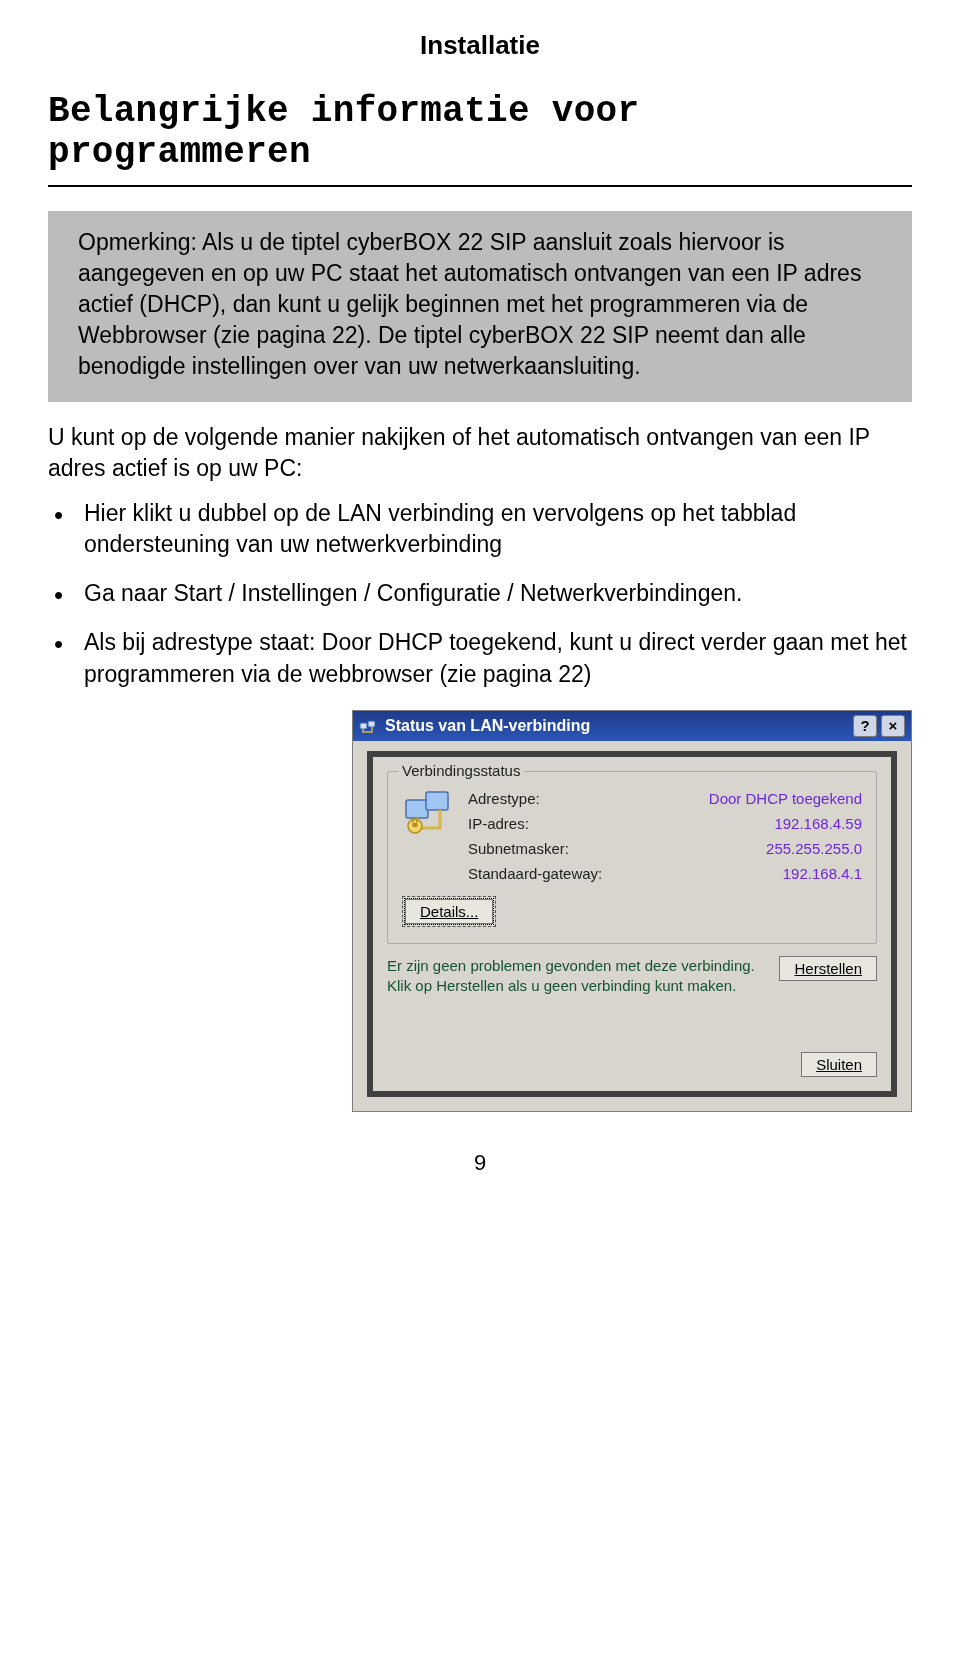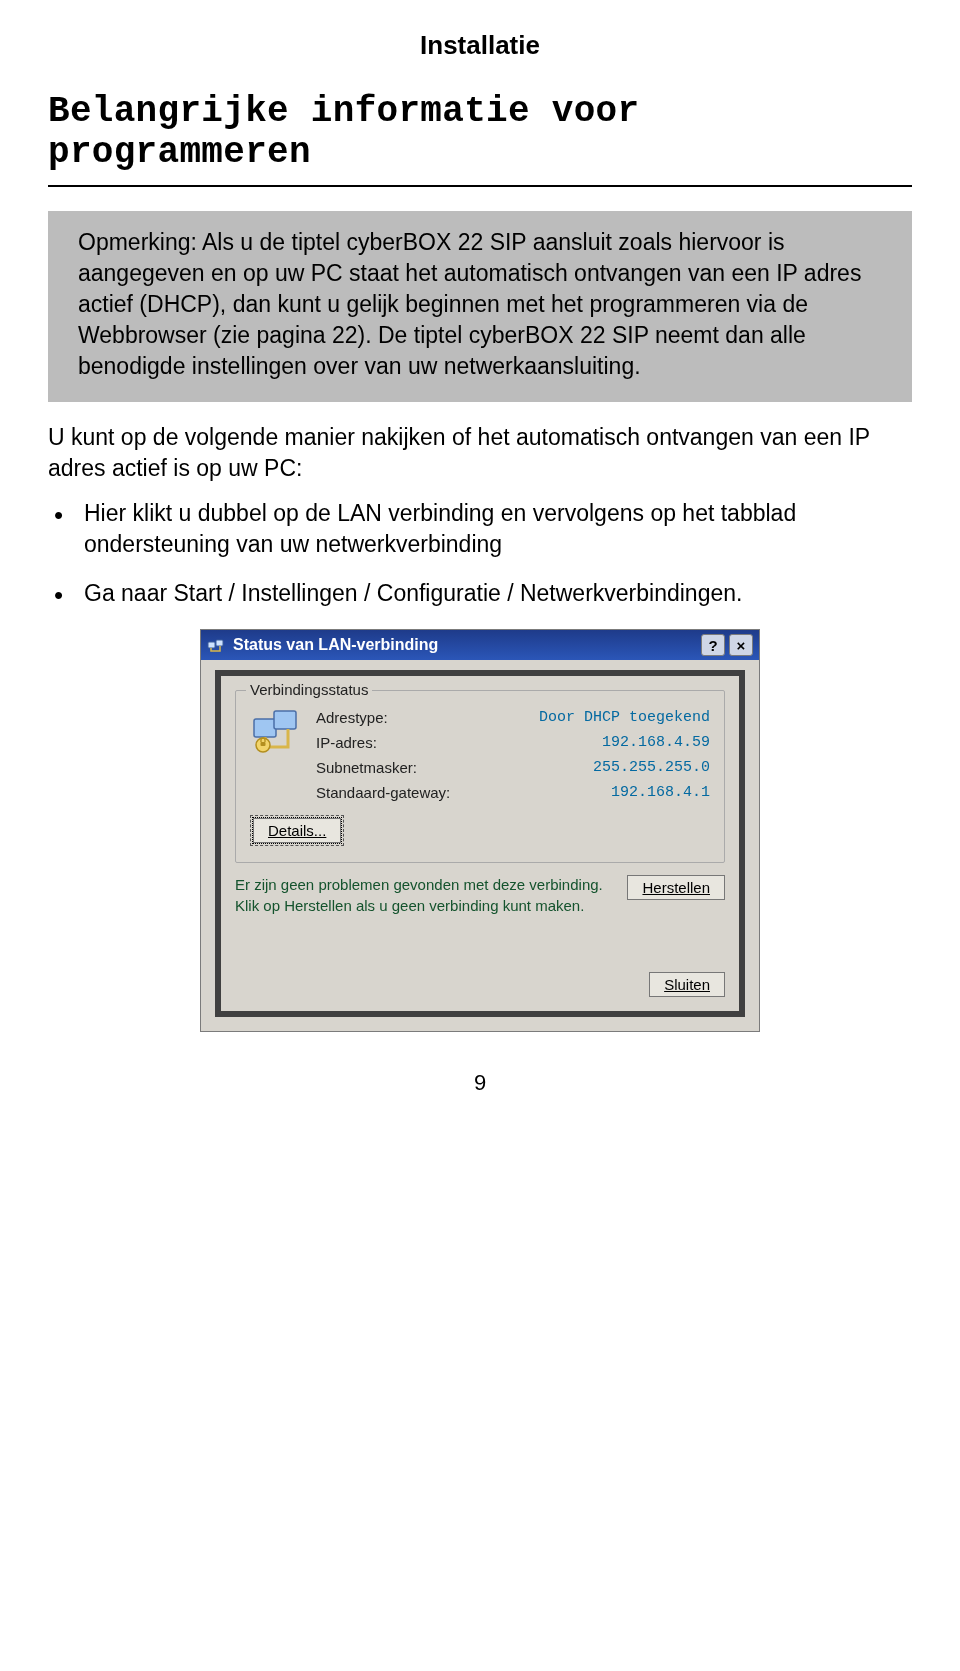--- a/index.html
+++ b/index.html
@@ -6,21 +6,21 @@
   html, body { width: 960px; background: #fff; font-family: Arial, Helvetica, sans-serif; color: #000; }
   .page { padding: 30px 48px 20px 48px; }
   .section-header { text-align: center; font-weight: bold; font-size: 26px; font-family: Arial, sans-serif; margin-bottom: 30px; }
   .heading { font-size: 36px; font-weight: bold; font-family: Liberation Mono, monospace; letter-spacing: 0.3px; margin-bottom: 12px; }
   .hr { border: none; border-top: 2px solid #000; margin-bottom: 24px; }
   .note-box { background: #bcbcbc; padding: 16px 18px 20px 30px; font-size: 23px; line-height: 1.35; margin-bottom: 20px; }
   .body-text { font-size: 23px; line-height: 1.35; margin-bottom: 14px; }
   ul.bullets { list-style: none; padding-left: 36px; margin-bottom: 20px; }
   ul.bullets li { font-size: 23px; line-height: 1.35; margin-bottom: 18px; position: relative; }
   ul.bullets li::before { content: "•"; position: absolute; left: -30px; font-size: 26px; }
-  .screenshot-wrap { display: flex; justify-content: center; margin-top: 8px; }
+  .screenshot-wrap { display: flex; justify-content: flex-end; margin-top: 8px; }
 
   
   .win-dialog { width: 560px; background: #d8d5ce; border: 1px solid #7b7b7b; font-family: Tahoma, Arial, sans-serif; font-size: 15px; color: #fff; }
   .titlebar { background: linear-gradient(#1e3b8a, #2b56b8); color: #fff; display: flex; align-items: center; padding: 4px 6px; gap: 8px; }
   .titlebar .icon { width: 18px; height: 16px; }
   .titlebar .title { flex: 1; font-weight: bold; font-size: 16px; }
   .title-buttons { display: flex; gap: 4px; }
   .tbtn { width: 24px; height: 22px; background: #cfd6e6; color: #000; border: 1px solid #7b7b7b; border-radius: 3px; display: flex; align-items: center; justify-content: center; font-weight: bold; font-size: 15px; }
   .dlg-body { background: #d8d5ce; padding: 10px 14px 14px 14px; color: #000; }
 
@@ -31,21 +31,21 @@
   .tab-panel { border: 6px solid #404040; background: #d8d5ce; padding: 14px 14px 14px 14px; }
 
   .groupbox { border: 1px solid #aaa; border-radius: 2px; padding: 14px 14px 16px 14px; margin-bottom: 12px; position: relative; }
   .group-legend { position: absolute; top: -10px; left: 10px; background: #d8d5ce; padding: 0 4px; font-size: 15px; color: #222; }
 
   .status-top { display: flex; gap: 14px; }
   .status-icon { width: 52px; min-width: 52px; height: 52px; position: relative; }
   .status-fields { flex: 1; }
   .row { display: flex; justify-content: space-between; font-size: 15px; padding: 4px 0; }
   .row .label { color: #222; }
-  .row .value { color: #0369a1; font-family: Liberation Mono, monospace; }
+  .row .value { color: #6d28d9; }
 
   .details-btn-row { margin-top: 10px; }
   .win-btn { background: #e8e6df; border: 1px solid #777; padding: 3px 14px; font-size: 15px; font-family: Tahoma, Arial, sans-serif; cursor: pointer; }
   .win-btn.dotted { outline: 1px dotted #000; outline-offset: 0px; }
   .details-outer { border: 1px dashed #555; display: inline-block; padding: 2px; }
 
   .repair-row { display: flex; align-items: flex-start; gap: 14px; margin-top: 10px; }
   .repair-text { flex: 1; font-size: 15px; line-height: 1.35; color: #14532d; }
 
   .dlg-footer { display: flex; justify-content: flex-end; margin-top: 56px; }
@@ -66,20 +66,21 @@
   <h1 class="heading">Belangrijke informatie voor programmeren</h1>
   <hr class="hr">
 
   <div class="note-box">Opmerking: Als u de tiptel cyberBOX 22 SIP aansluit zoals hiervoor is aangegeven en op uw PC staat het automatisch ontvangen van een IP adres actief (DHCP), dan kunt u gelijk beginnen met het programmeren via de Webbrowser (zie pagina 22). De tiptel cyberBOX 22 SIP neemt dan alle benodigde instellingen over van uw netwerkaansluiting.</div>
 
   <p class="body-text">U kunt op de volgende manier nakijken of het automatisch ontvangen van een IP adres actief is op uw PC:</p>
 
   <ul class="bullets">
     <li>Hier klikt u dubbel op de LAN verbinding en vervolgens op het tabblad ondersteuning van uw netwerkverbinding</li>
     <li>Ga naar Start / Instellingen / Configuratie / Netwerkverbindingen.</li>
+    <li>Als bij adrestype staat: Door DHCP toegekend, kunt u direct verder gaan met het programmeren via de webbrowser (zie pagina 22)</li>
   </ul>
 
   <div class="screenshot-wrap">
     <div class="win-dialog">
 
       <div class="titlebar">
         <span class="icon app-icon">
           <svg viewBox="0 0 18 16">
             <rect x="1" y="5" width="7" height="6" rx="1" fill="#cfe3ff" stroke="#3a5c9a" stroke-width="1"></rect>
             <rect x="9" y="3" width="7" height="6" rx="1" fill="#cfe3ff" stroke="#3a5c9a" stroke-width="1"></rect>

